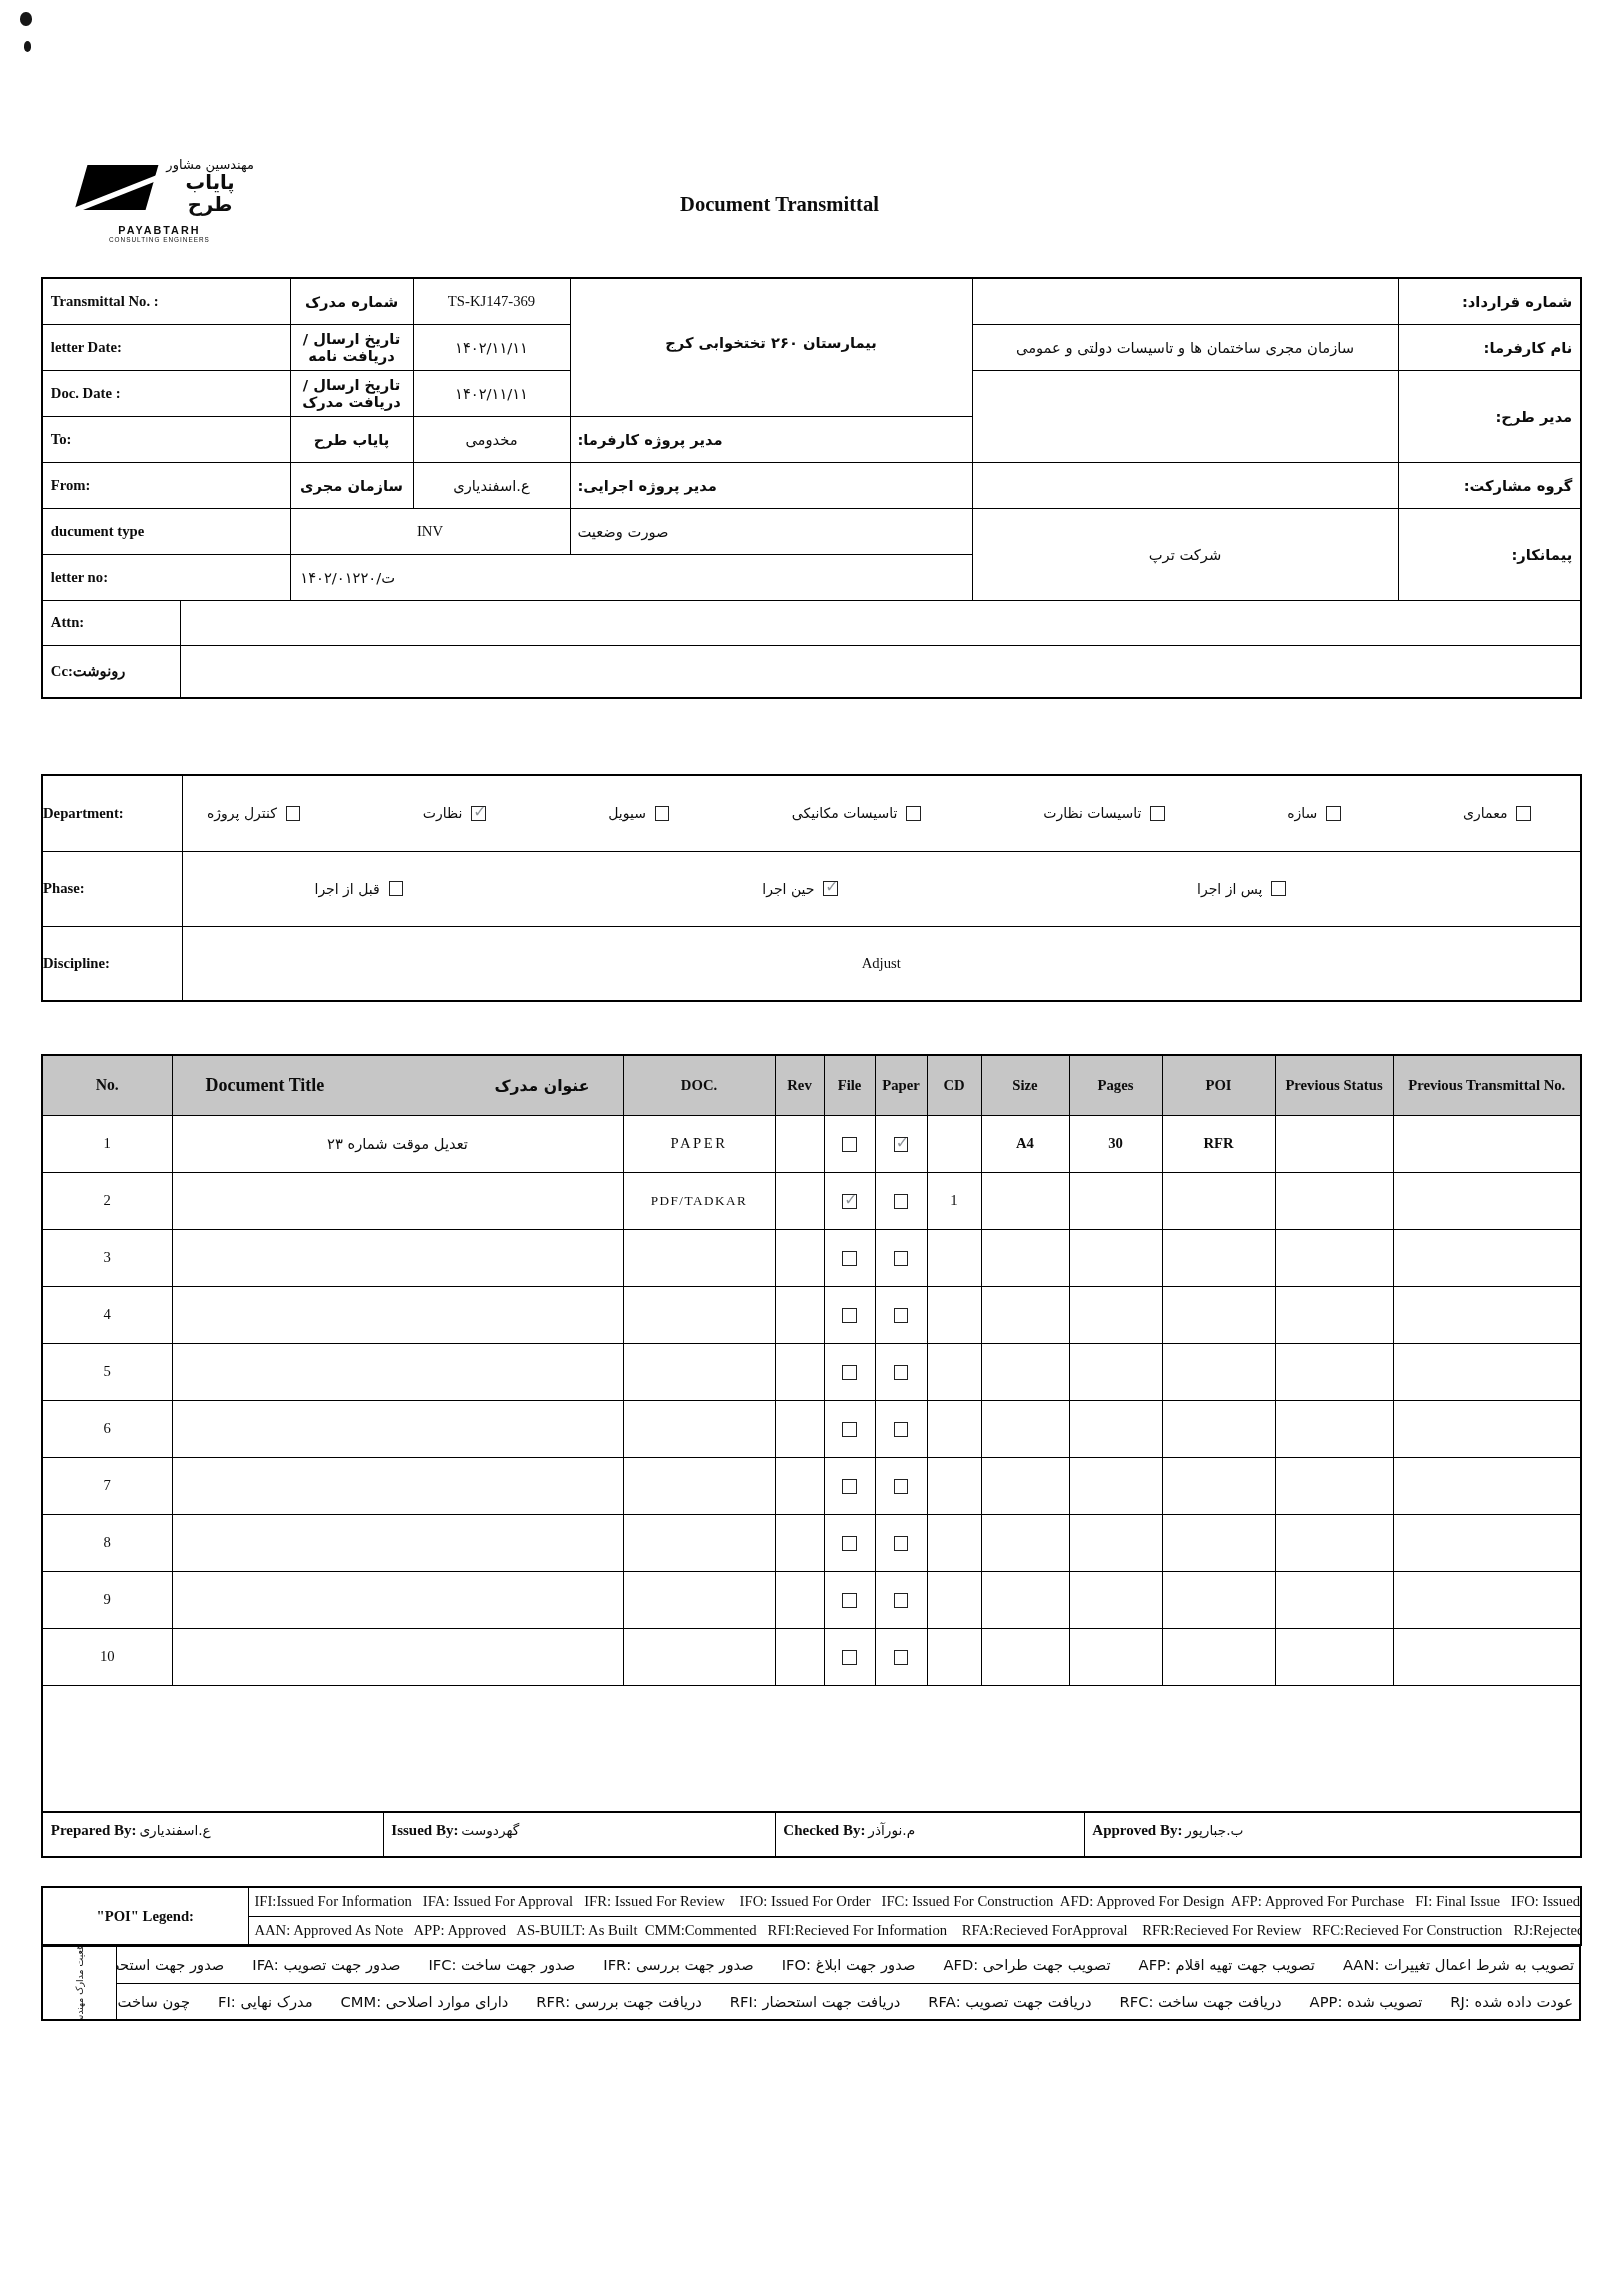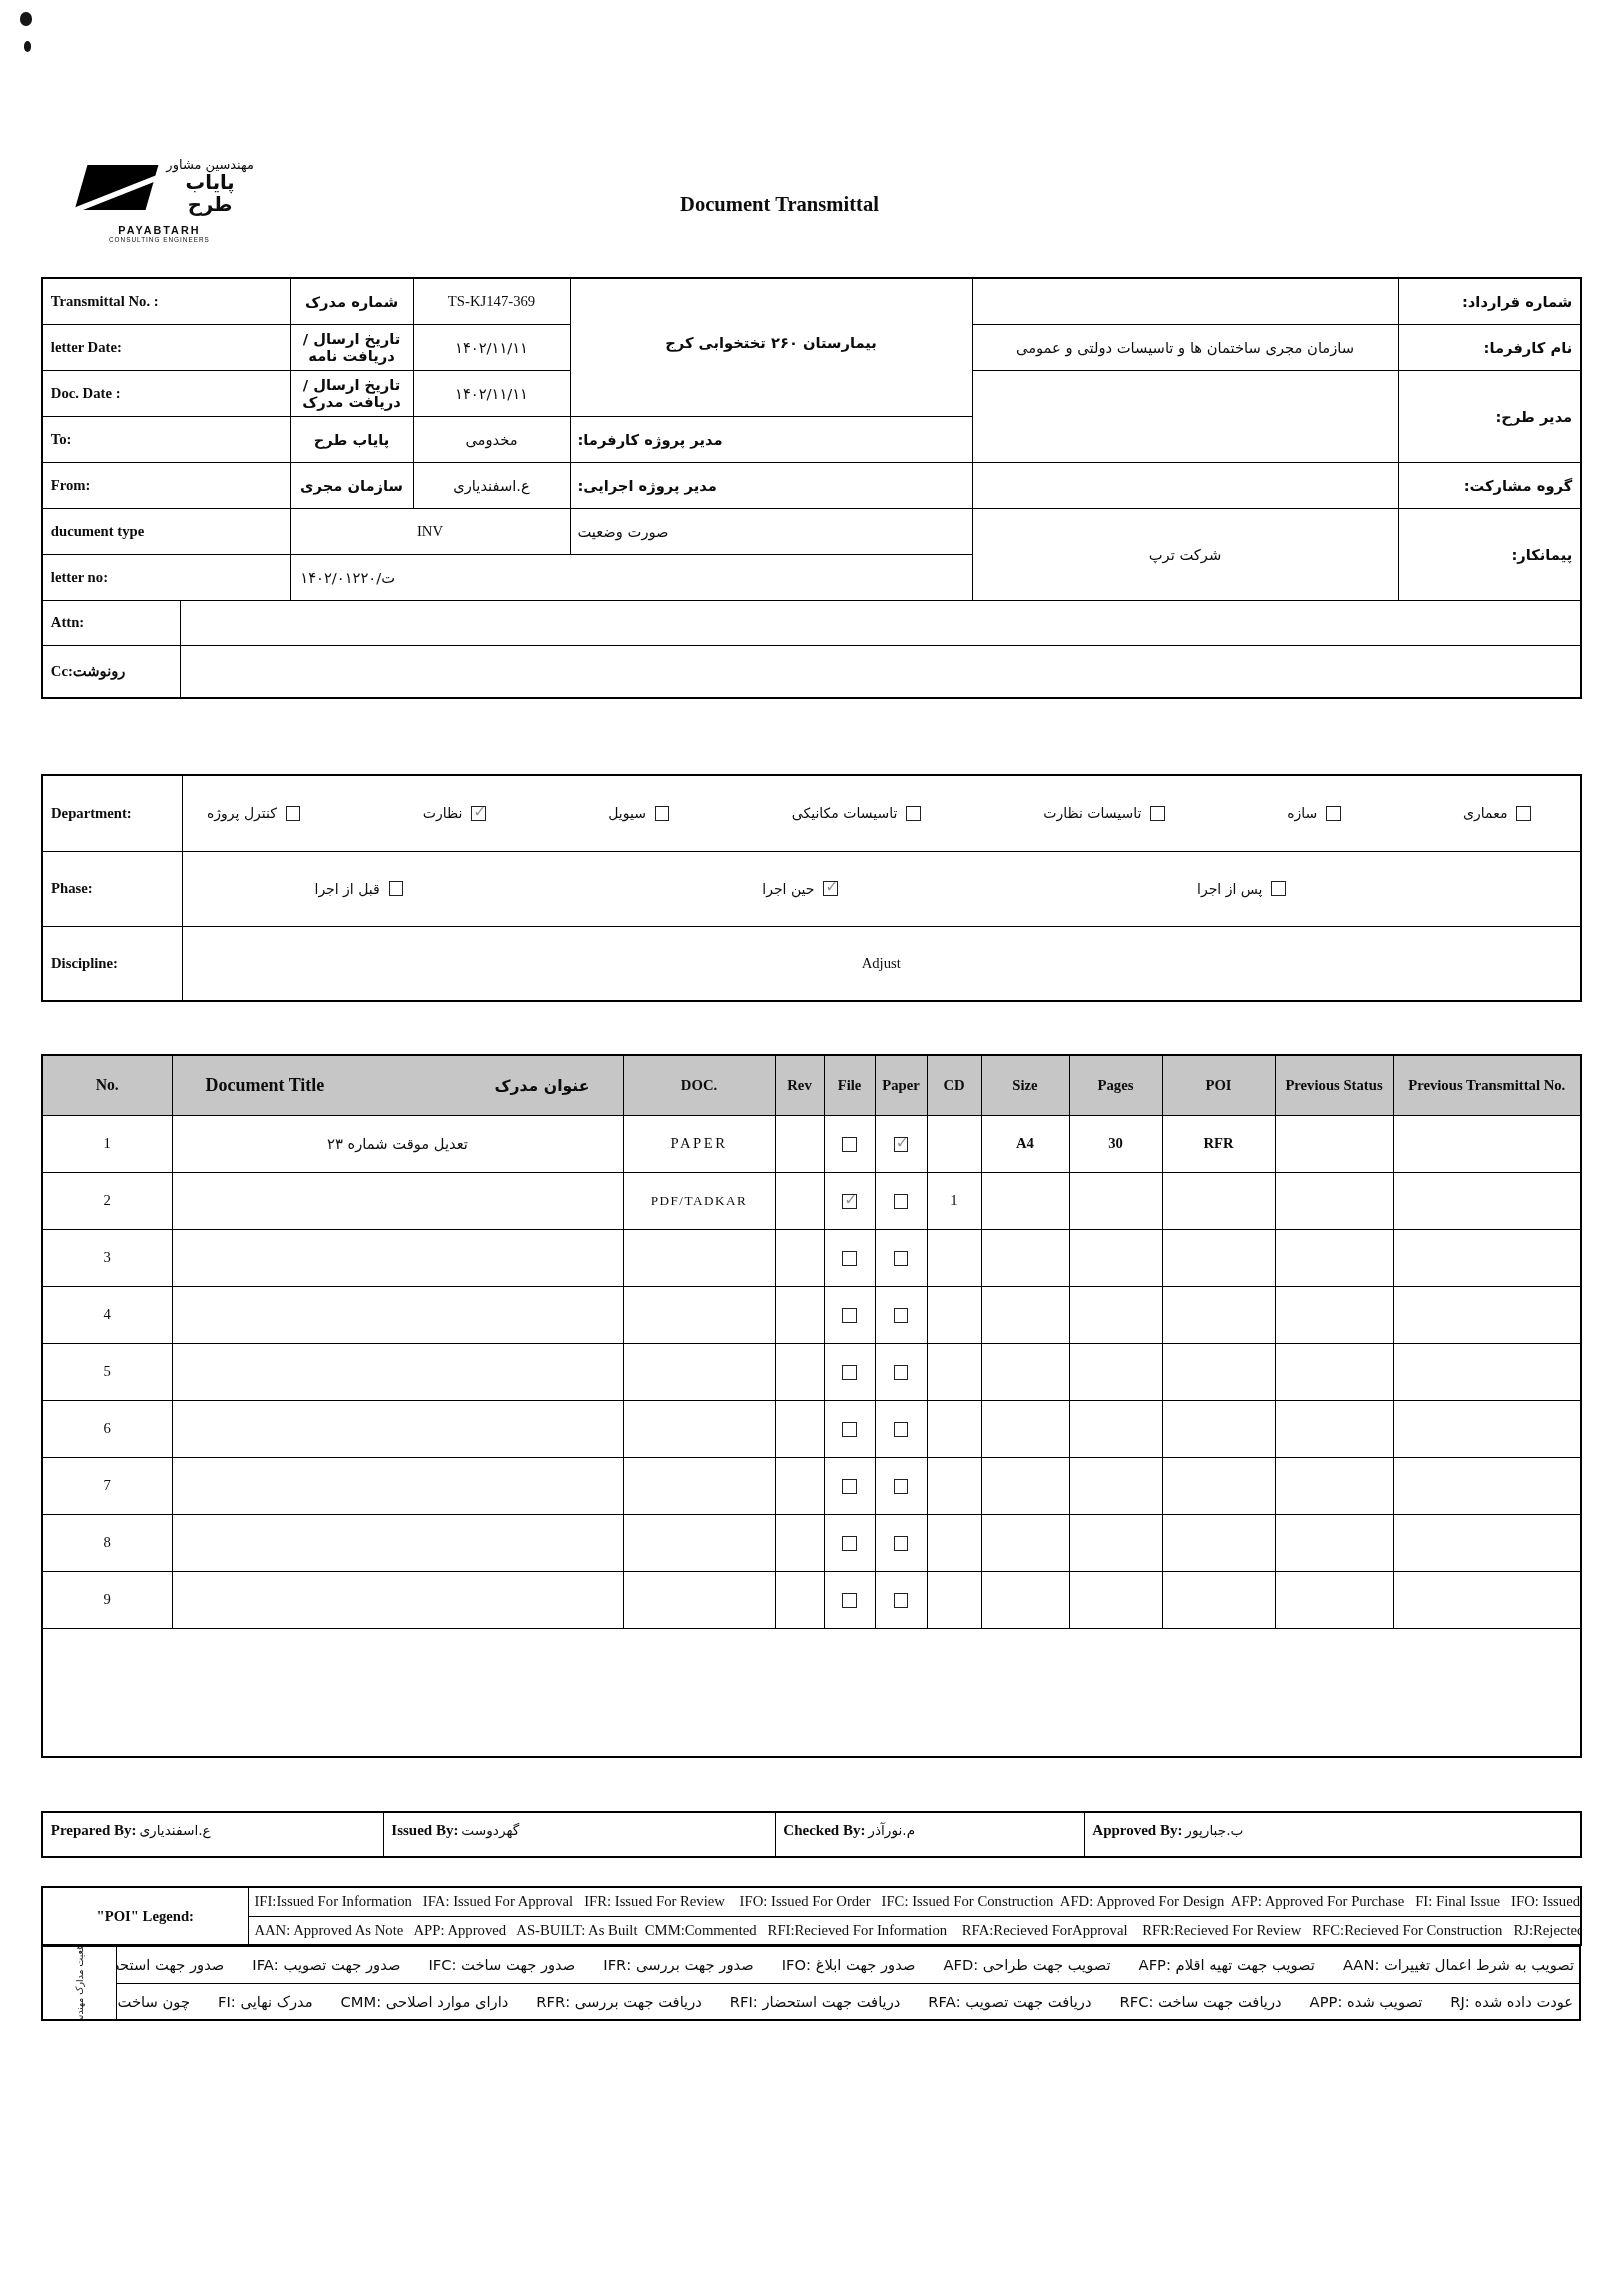--- a/index.html
+++ b/index.html
@@ -9,21 +9,21 @@
 .t{border-collapse:collapse;table-layout:fixed;position:absolute;border:2px solid #000;background:#fff}
 .t td{border:1px solid #000;vertical-align:middle;overflow:hidden;font-size:14.7px}
 .en{font-family:"Liberation Serif",serif}
 .fa{font-family:"DejaVu Sans",sans-serif;direction:rtl}
 .ltrdir{direction:ltr}
 .b{font-weight:700}
 .ctr{text-align:center}
 .lt{text-align:left;padding-left:6.9px}
 .rt{text-align:right;padding-right:7.8px}
 .lbl{font-size:16.7px;padding-left:7.8px;font-weight:700;text-align:left}
-.biglbl{font-size:18.6px;padding-left:8px;font-weight:700;text-align:left}
+.biglbl{font-size:18.6px;padding-left:0;font-weight:700;text-align:left}
 .sm{font-size:12.7px}
 .md{font-size:14.7px}
 .proj{vertical-align:bottom;padding-bottom:8.8px;font-size:14.7px;font-weight:700;text-align:center}
 .cb{display:inline-block;width:14.7px;height:14.7px;border:1.5px solid #222;background:#fff;position:relative;vertical-align:middle;flex:0 0 auto}
 .cb.checked::after{content:"\2713";font-family:"DejaVu Sans",sans-serif;position:absolute;left:1px;top:-4.9px;font-size:15.7px;color:#8e9499;font-weight:400}
 .optrow{display:flex;justify-content:space-between;align-items:center;height:100%;padding:0 49px 0 24.5px}
 .optrow.phaserow{padding:0 294px 0 132px}
 .opt{display:flex;align-items:center;gap:8.8px}
 .opt .olbl{font-size:14px}
 .disc{text-align:center;font-size:17.6px}
@@ -372,20 +372,34 @@
       <td></td>
       <td><span class="cb"></span></td>
       <td><span class="cb"></span></td>
       <td></td>
       <td></td>
       <td></td>
       <td></td>
       <td></td>
       <td></td>
     </tr>
+    <tr style="height:57px">
+      <td class="en num">10</td>
+      <td class="fa ttl"></td>
+      <td></td>
+      <td></td>
+      <td><span class="cb"></span></td>
+      <td><span class="cb"></span></td>
+      <td></td>
+      <td></td>
+      <td></td>
+      <td></td>
+      <td></td>
+      <td></td>
+    </tr>
     <tr style="height:129px">
       <td colspan="12"></td>
     </tr>
   </tbody>
     </table>
 
   <table class="t sig" style="left:41px;top:1811px;width:1539px;height:47px">
     <colgroup>
         <col style="width:341px">
         <col style="width:392px">

